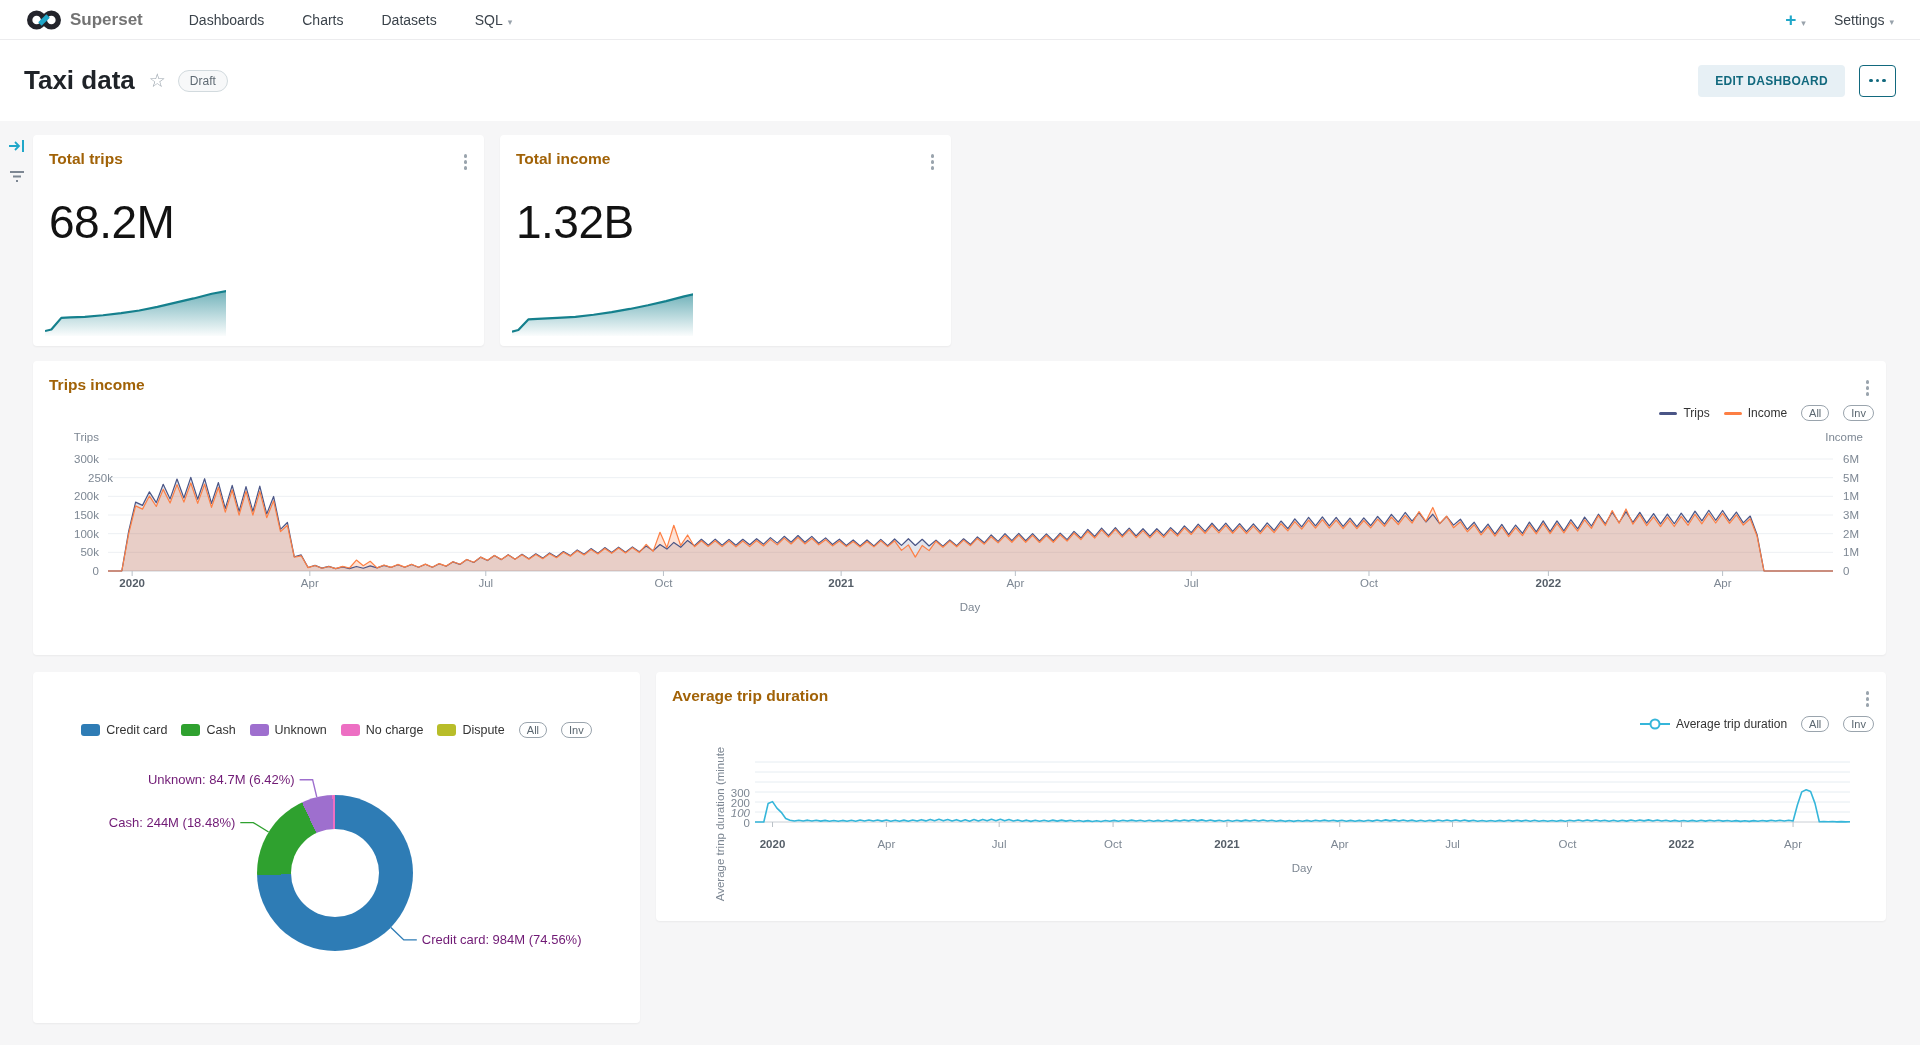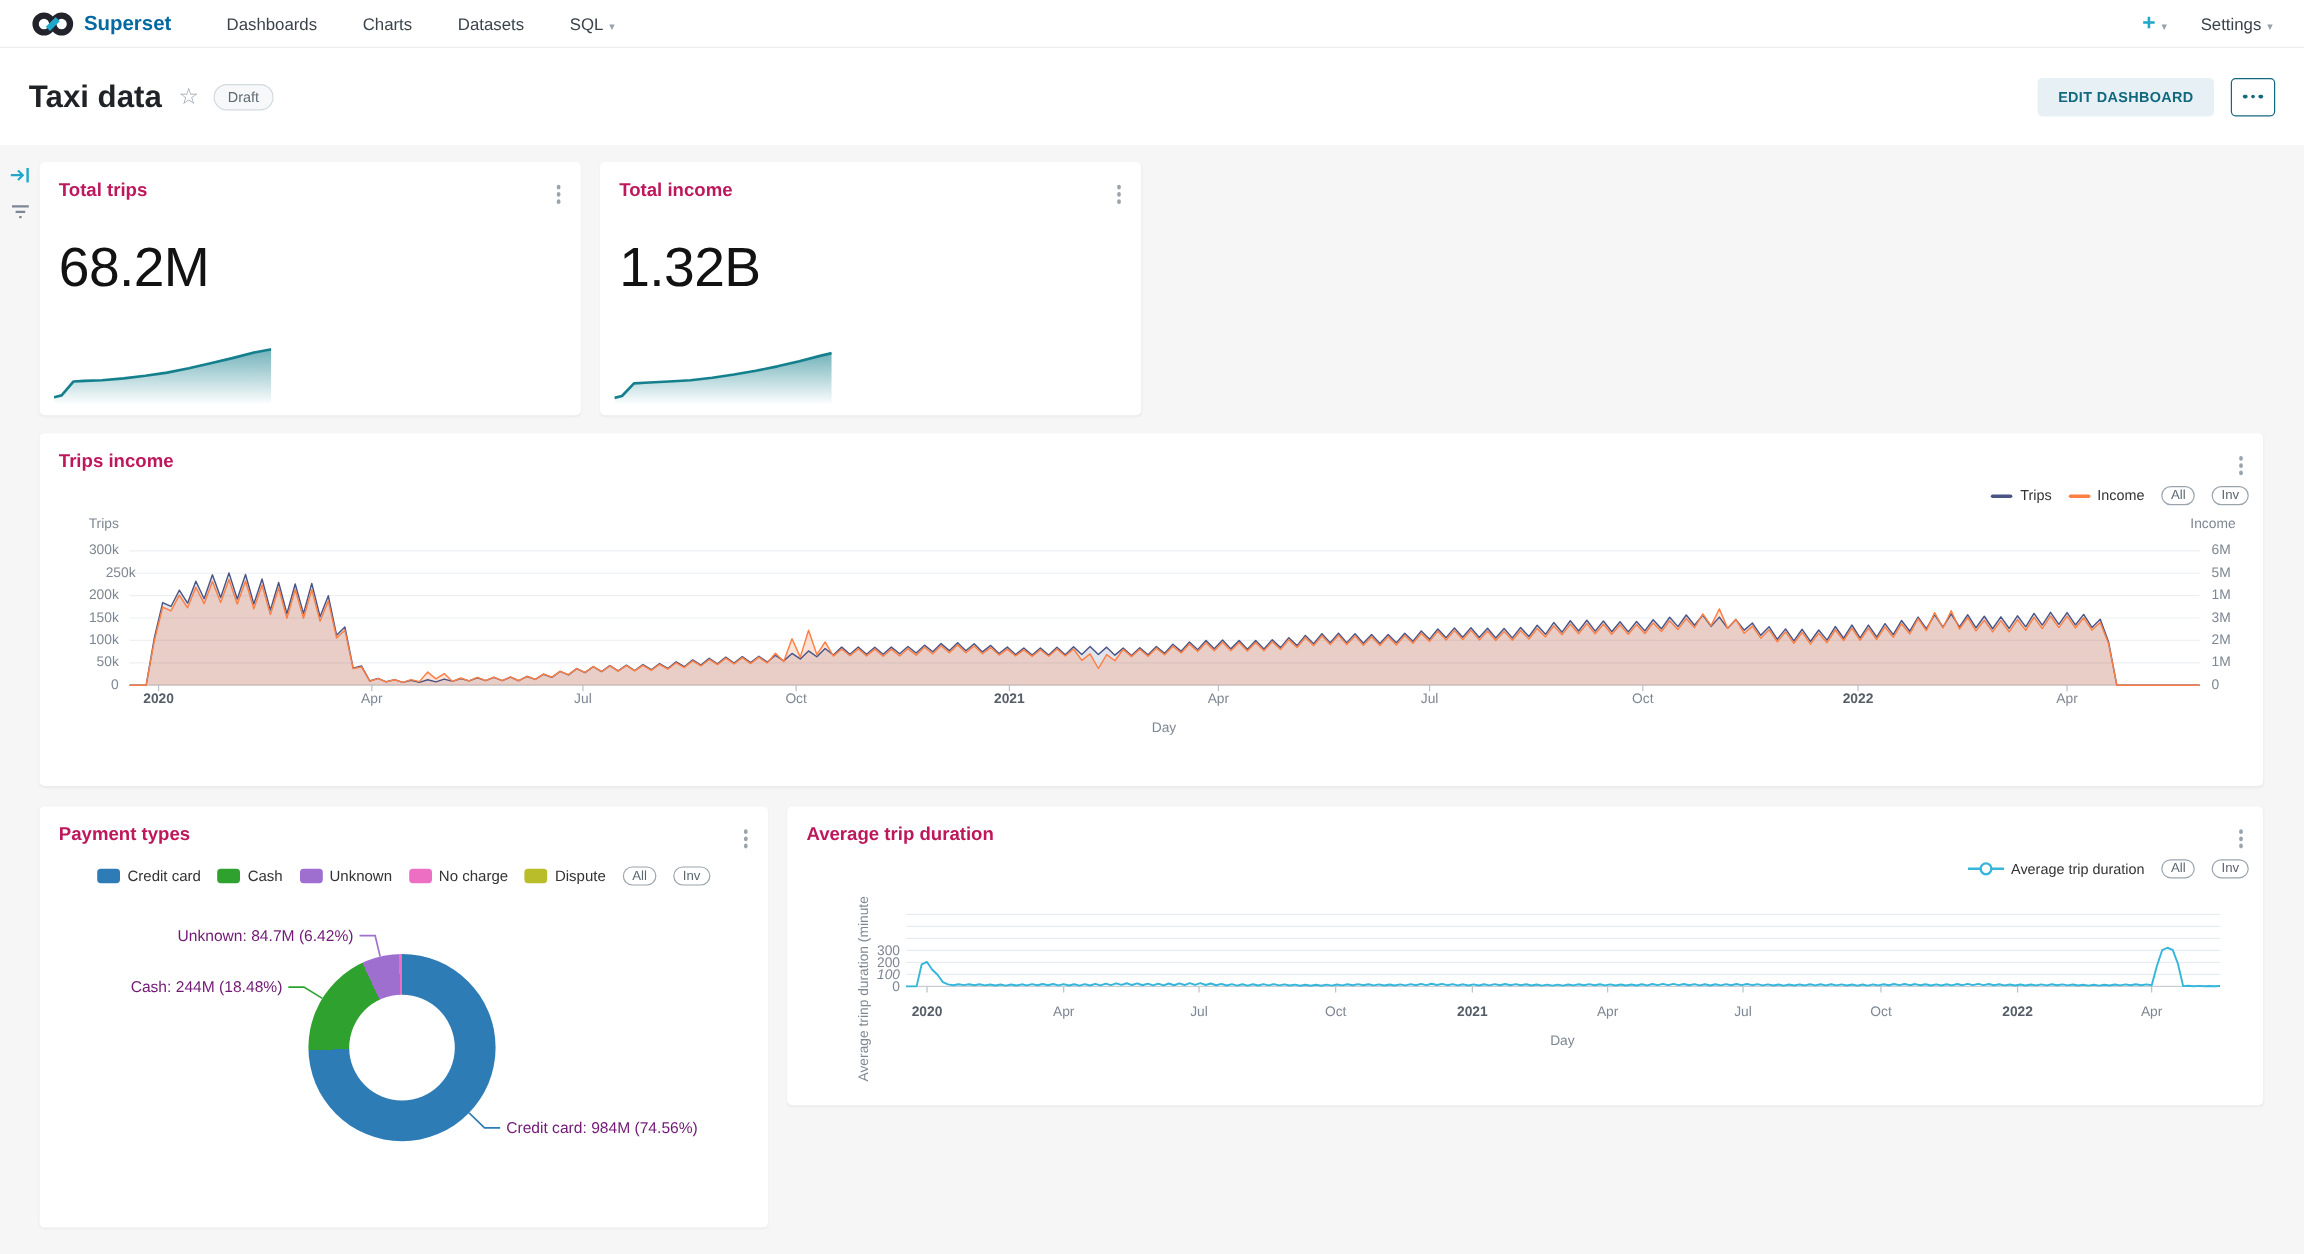--- a/index.html
+++ b/index.html
@@ -2,40 +2,40 @@
 <html><head>
 <meta charset="utf-8">
 <style>
   *{box-sizing:border-box;margin:0;padding:0}
   html,body{width:1920px;height:1045px;overflow:hidden}
   body{position:relative;background:#f6f6f7;font-family:"Liberation Sans",sans-serif;color:#24292e}
   a{text-decoration:none;color:inherit;cursor:pointer}
 
   
   .navbar{position:absolute;top:0;left:0;right:0;height:40px;background:#fff;border-bottom:1px solid #ececee;display:flex;align-items:center;padding:0 26px;z-index:5}
-  .brand{display:flex;align-items:center;gap:8px;font-weight:bold;font-size:17px;color:#0369a1}
+  .brand{display:flex;align-items:center;gap:8px;font-weight:bold;font-size:17px;color:#737373}
   .nav-items{display:flex;gap:38px;margin-left:46px;font-size:14px;color:#3b434b}
   .caret{font-size:9px;color:#98a2ab;margin-left:5px}
   .nav-right{margin-left:auto;display:flex;align-items:center;gap:28px;font-size:14px;color:#3b434b}
   .plus-glyph{color:#20a7c9;font-size:19px;font-weight:bold;line-height:1}
 
   
   .page-header{position:absolute;top:40px;left:0;right:0;height:81px;background:#fff;display:flex;align-items:center;padding:0 24px}
   .page-header h1{font-size:26px;font-weight:bold;color:#1f2328}
   .star{margin-left:14px;color:#9aa4ad;font-size:19px;cursor:pointer}
   .badge{margin-left:12px;border:1px solid #d2dade;background:#f7f8f9;color:#5f6a73;font-size:12px;padding:3px 11px;border-radius:12px}
   .edit-btn{margin-left:auto;background:#e7f0f5;color:#12697e;border:none;height:32px;padding:0 17px;font-weight:bold;font-size:12px;border-radius:4px;letter-spacing:.3px;cursor:pointer;font-family:inherit}
   .more-btn{margin-left:14px;width:37px;height:32px;background:#fff;border:1px solid #12697e;border-radius:4px;display:flex;align-items:center;justify-content:center;gap:3px;cursor:pointer}
   .more-btn i{width:3.5px;height:3.5px;border-radius:50%;background:#12697e}
 
   
   .filter-rail{position:absolute;left:8px;top:138px;display:flex;flex-direction:column;gap:16px;align-items:center}
   .card{position:absolute;background:#fff;border-radius:4px;box-shadow:0 1px 2px rgba(0,0,0,.05)}
   .card-head{display:flex;align-items:flex-start;padding:15px 13px 0 16px}
-  .card-title{font-size:15.5px;font-weight:bold;color:#be185d}
+  .card-title{font-size:15.5px;font-weight:bold;color:#a16207}
   .kebab{margin-left:auto;display:flex;flex-direction:column;gap:2.5px;padding:4px;cursor:pointer}
   .kebab i{width:3.5px;height:3.5px;border-radius:50%;background:#9aa4ad}
 
   #card-total-trips{left:33px;top:135px;width:451px;height:211px}
   #card-total-income{left:500px;top:135px;width:451px;height:211px}
   #card-trips-income{left:33px;top:361px;width:1853px;height:294px}
   #card-payment{left:33px;top:672px;width:607px;height:351px}
   #card-avg{left:656px;top:672px;width:1230px;height:249px}
 
   .big-value{position:absolute;left:16px;top:64px;font-size:46px;color:#121212;letter-spacing:-.5px;line-height:1}
@@ -227,28 +227,20 @@
         <div class="xtick bold" style="left: 808.125px; top: 216px;">2021</div>
         <div class="xtick" style="left: 982.35px; top: 216px;">Apr</div>
         <div class="xtick" style="left: 1158.3px; top: 216px;">Jul</div>
         <div class="xtick" style="left: 1335.97px; top: 216px;">Oct</div>
         <div class="xtick bold" style="left: 1515.38px; top: 216px;">2022</div>
         <div class="xtick" style="left: 1689.6px; top: 216px;">Apr</div>
       </div>
   </section>
 
   <section class="card" id="card-payment">
-    <div class="card-head">
-      <h2 class="card-title">Payment types</h2>
-      <div class="kebab">
-          <i></i>
-          <i></i>
-          <i></i>
-        </div>
-    </div>
     <div class="legend" id="lg-pay">
         <span class="item">
           <span class="chip" style="background: rgb(46, 124, 181);"></span>
           <span>Credit card</span>
         </span>
         <span class="item">
           <span class="chip" style="background: rgb(47, 161, 47);"></span>
           <span>Cash</span>
         </span>
         <span class="item">

